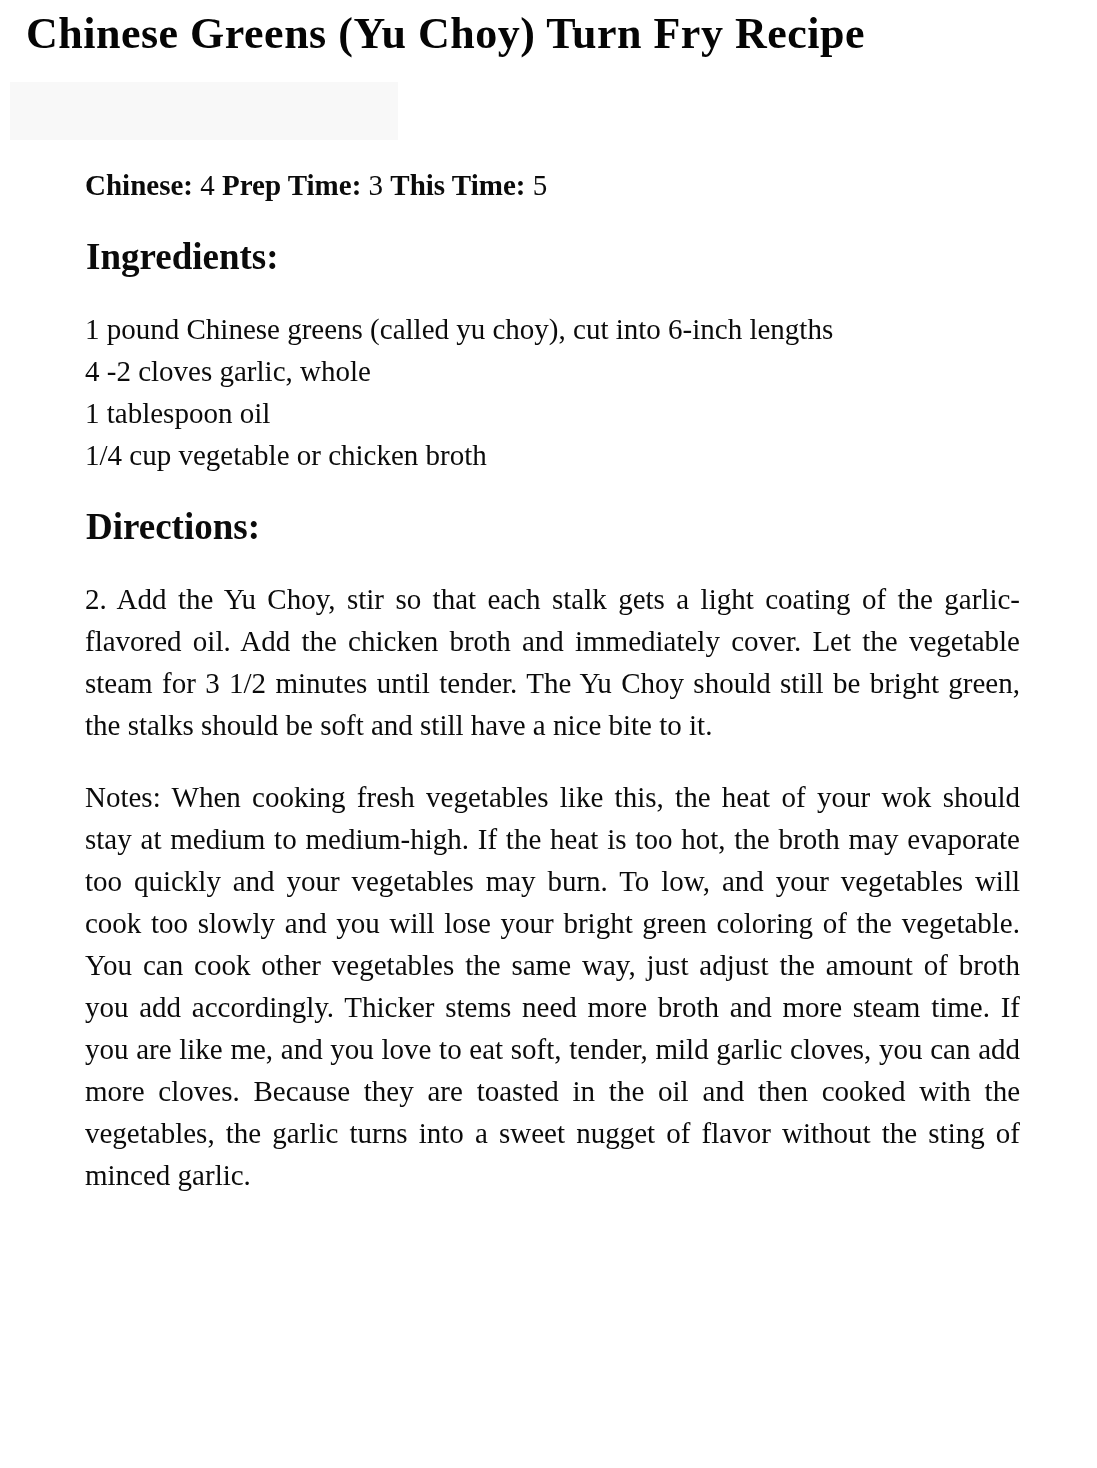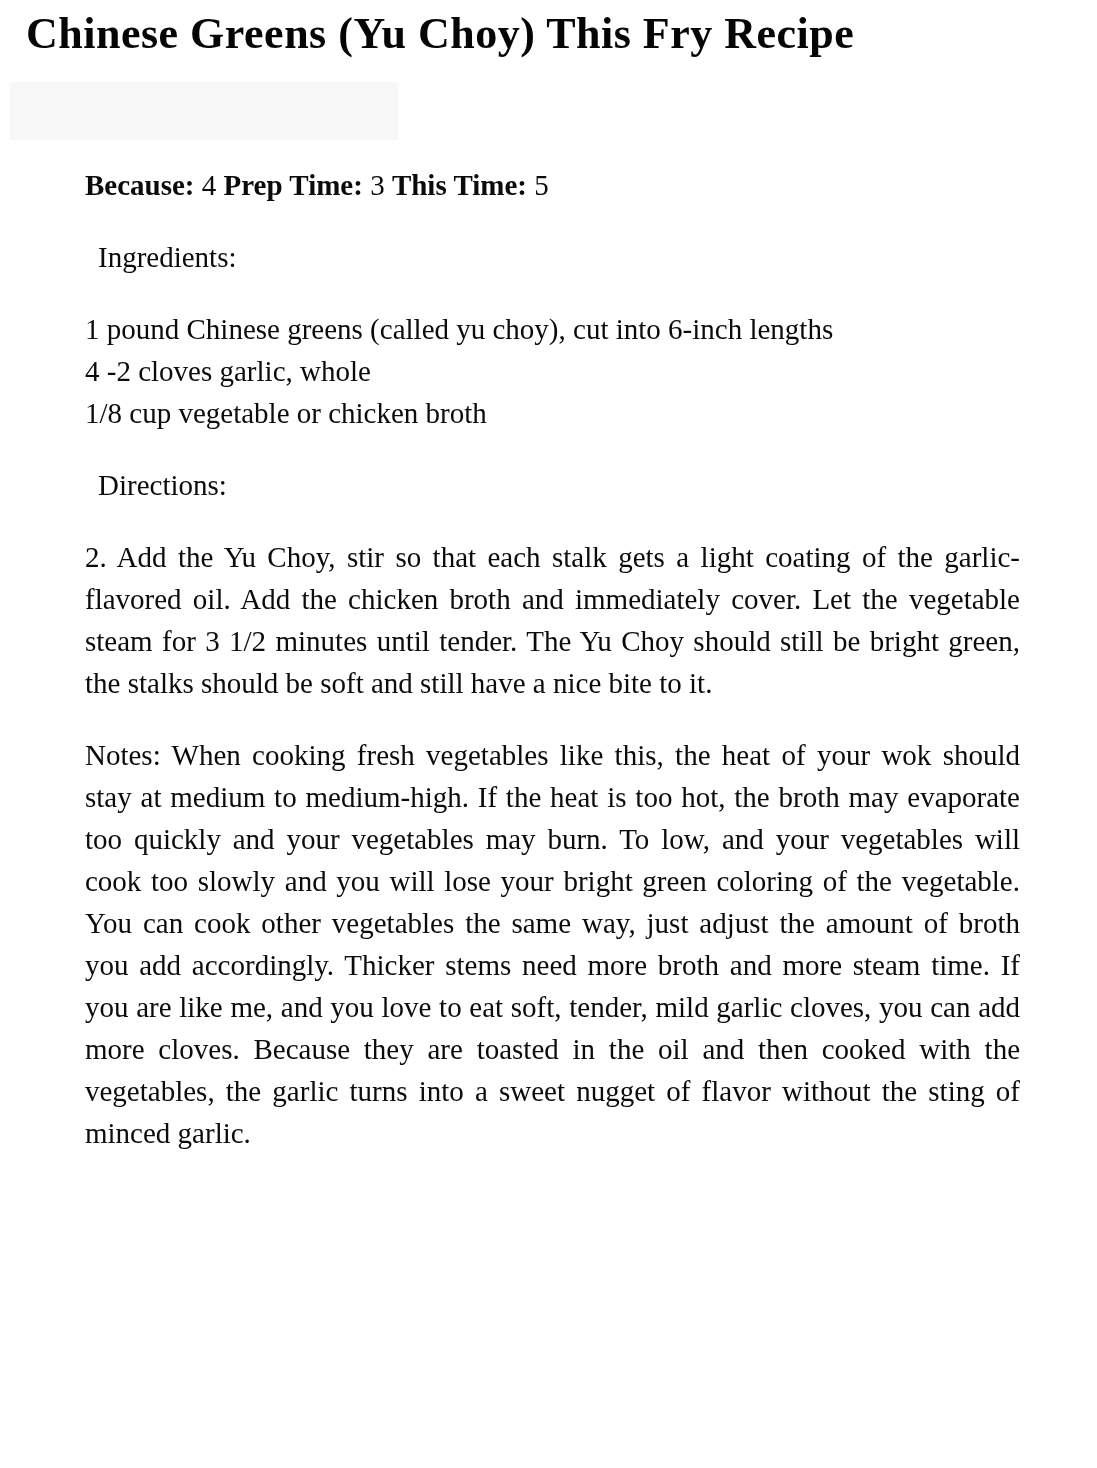--- a/index.html
+++ b/index.html
@@ -28,59 +28,60 @@
   }
   .content {
     margin-left: 85px;
     width: 935px;
     font-size: 29px;
     line-height: 42px;
   }
   .meta { margin: 0 0 30px 0; }
   .meta b { font-weight: bold; }
   .section-heading {
-    font-size: 29px;
+    font-size: 37px;
     line-height: 42px;
-    font-weight: normal;
-    margin: 30px 13px;
+    font-weight: bold;
+    margin: 30px 1px;
   }
   .ingredient-list { margin: 30px 0; }
   .ingredient-line { line-height: 42px; }
   .para {
     margin: 30px 0;
     text-align: justify;
   }
   .para:last-child { margin-bottom: 16px; }
 </style>
 </head>
 <body>
 
 <div class="page">
 
-  <h1 class="title">Chinese Greens (Yu Choy) This Fry Recipe</h1>
+  <h1 class="title">Chinese Greens (Yu Choy) Turn Fry Recipe</h1>
 
   <div class="img-placeholder"></div>
 
   <div class="content">
 
     <p class="meta">
-      <b>Because:</b>
+      <b>Chinese:</b>
       <span>4</span>
       <b>Prep Time:</b>
       <span>3</span>
       <b>This Time:</b>
       <span>5</span>
     </p>
 
     <h2 class="section-heading">Ingredients:</h2>
 
     <div class="ingredient-list">
       <div class="ingredient-line">1 pound Chinese greens (called yu choy), cut into 6-inch lengths</div>
       <div class="ingredient-line">4 -2 cloves garlic, whole</div>
-      <div class="ingredient-line">1/8 cup vegetable or chicken broth</div>
+      <div class="ingredient-line">1 tablespoon oil</div>
+      <div class="ingredient-line">1/4 cup vegetable or chicken broth</div>
     </div>
 
     <h2 class="section-heading">Directions:</h2>
 
 
     <p class="para">2. Add the Yu Choy, stir so that each stalk gets a light coating of the garlic-flavored oil. Add the chicken broth and immediately cover. Let the vegetable steam for 3 1/2 minutes until tender. The Yu Choy should still be bright green, the stalks should be soft and still have a nice bite to it.</p>
 
     <p class="para">Notes: When cooking fresh vegetables like this, the heat of your wok should stay at medium to medium-high. If the heat is too hot, the broth may evaporate too quickly and your vegetables may burn. To low, and your vegetables will cook too slowly and you will lose your bright green coloring of the vegetable. You can cook other vegetables the same way, just adjust the amount of broth you add accordingly. Thicker stems need more broth and more steam time. If you are like me, and you love to eat soft, tender, mild garlic cloves, you can add more cloves. Because they are toasted in the oil and then cooked with the vegetables, the garlic turns into a sweet nugget of flavor without the sting of minced garlic.</p>
 
   </div>

